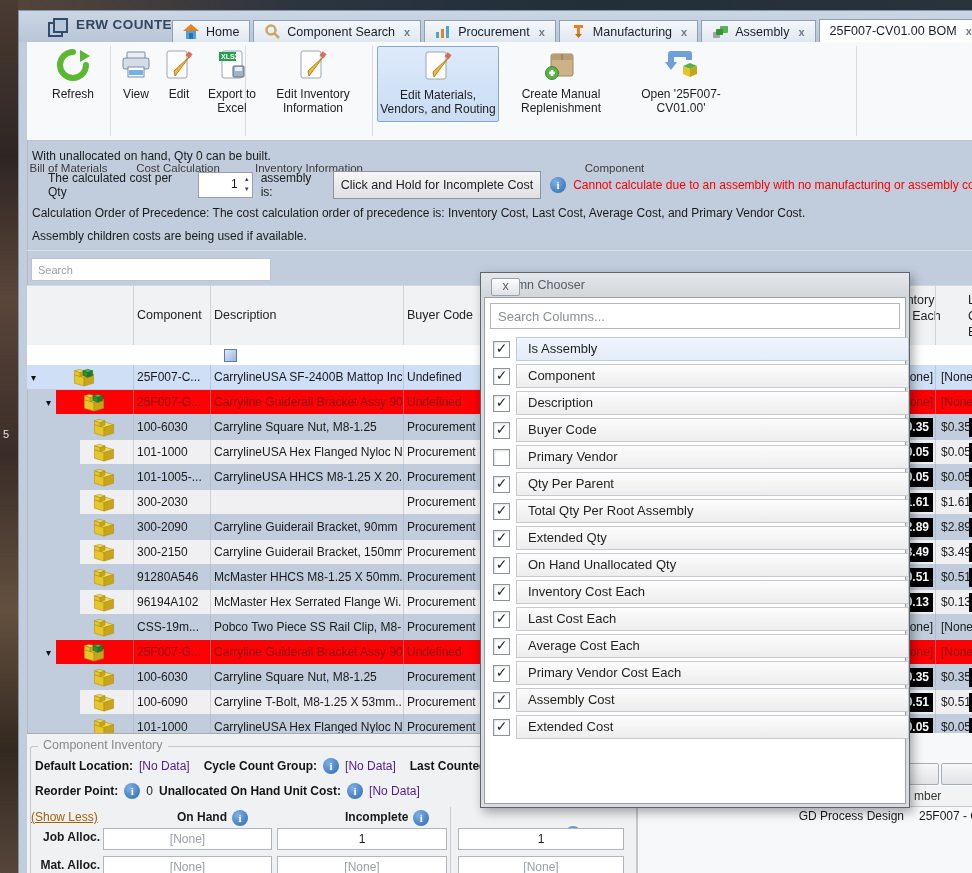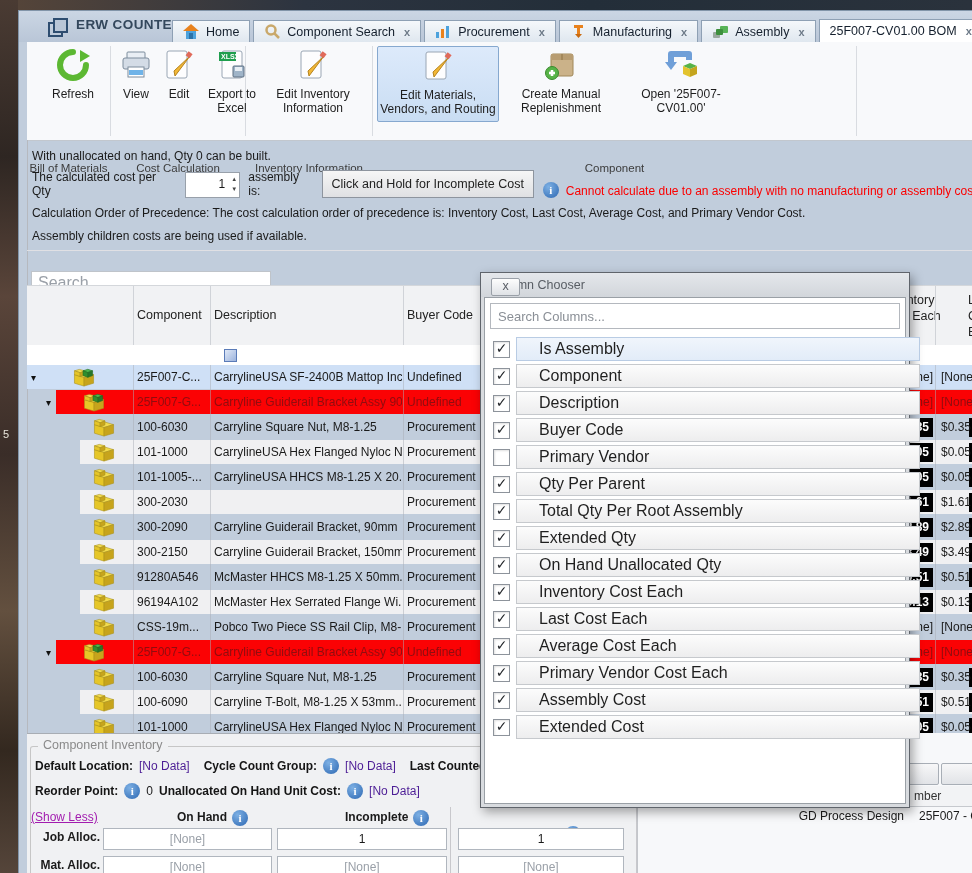--- a/index.html
+++ b/index.html
@@ -29,35 +29,35 @@
   
   #ribbon{left:27px;top:42px;width:945px;height:98px;background:#f8f9fb;border-bottom:1px solid #c2c7ce;}
   .rib-sep{position:absolute;top:4px;height:90px;width:1px;background:#d9dce1;}
   .rib-label{position:absolute;top:120px;height:17px;font-size:11.5px;color:#3c3c3c;text-align:center;}
   .rib-btn{position:absolute;top:4px;height:74px;display:flex;flex-direction:column;align-items:center;justify-content:flex-start;text-align:center;}
   .rib-btn .ric{height:36px;margin-top:2px;}
   .rib-btn .rlb{font-size:12px;color:#1e1e1e;line-height:14px;margin-top:3px;}
   .rib-btn.hl{background:linear-gradient(180deg,#ddeafb,#c9ddf3);border:1px solid #86a8cf;border-radius:2px;}
   
   #info-line1{left:32px;top:149px;}
-  #cost-row{left:32px;top:171px;height:27px;display:flex;align-items:flex-end;}
+  #cost-row{left:48px;top:171px;height:27px;display:flex;align-items:center;}
   #qty-spinner{position:relative;width:54px;height:24px;border:1px solid #98a0aa;background:#fff;margin:0 8px;}
   #qty-spinner .val{position:absolute;right:14px;top:4px;}
   #qty-spinner .arrows{position:absolute;right:2px;top:1px;font-size:6px;color:#444;line-height:10px;text-align:center;}
   #hold-btn{width:212px;height:26px;margin-left:8px;border:1px solid #8d949e;background:linear-gradient(180deg,#f6f6f6,#dfe0e3);
     display:flex;align-items:center;justify-content:center;font-size:12.5px;color:#222;}
   .info-i{display:inline-flex;width:16px;height:16px;border-radius:50%;background:radial-gradient(circle at 35% 30%,#7db0e4,#2c67b2);
     color:#fff;font-size:11px;font-weight:bold;align-items:center;justify-content:center;font-family:"Liberation Serif",serif;flex:none;}
   #warn-text{color:#fb0000;margin-left:7px;white-space:nowrap;overflow:hidden;width:410px;}
   #info-line3{left:32px;top:206px;}
   #info-line4{left:32px;top:229px;}
   .hline{position:absolute;height:1px;background:#e0e0e4;}
   .vline27{left:27px;top:140px;width:1px;height:733px;background:#b6b9bf;}
   
-  #search-input{left:31px;top:271px;width:226px;height:21px;border:1px solid #bfc4ca;padding:0 6px;font-size:16px;color:#333;
+  #search-input{left:31px;top:258px;width:226px;height:21px;border:1px solid #bfc4ca;padding:0 6px;font-size:11px;color:#333;
     font-family:"Liberation Sans",sans-serif;}
   #search-input::placeholder{color:#9aa0a8;}
   
   #grid-header{left:27px;top:285px;width:945px;height:60px;background:#f1f2f4;border-top:1px solid #d4d7db;border-bottom:1px solid #c9ccd2;}
   .gh{position:absolute;font-size:12.5px;color:#222;}
   #gh-c4{left:856px;top:6px;width:72px;line-height:16px;}
   #gh-c5{left:941px;top:6px;width:36px;line-height:16px;}
   .gh-vline{position:absolute;top:0;width:1px;height:60px;background:#d0d3d8;}
   #filter-row{left:27px;top:345px;width:945px;height:20px;background:#fff;border-bottom:1px solid #e2e3e7;}
   #filter-icon{position:absolute;left:197px;top:4px;width:11px;height:11px;border:1px solid #5a7bb8;
@@ -81,21 +81,21 @@
     margin-top:3px;padding:0 4px;font-size:12px;}
   .sliver{position:absolute;left:969px;top:3px;width:3px;height:19px;background:#000;}
   .grid-vline{position:absolute;top:365px;width:1px;height:368px;background:rgba(170,173,182,.5);}
   
   #bottom-panel{left:27px;top:733px;width:945px;height:140px;background:#f0f1f3;border-top:1px solid #a8adb4;}
   #ci-box{position:absolute;left:3px;top:12px;width:606px;height:128px;border:1px solid #c6c6c6;border-bottom:none;border-radius:3px 3px 0 0;}
   #ci-title{position:absolute;left:11px;top:4px;background:#f0f1f3;padding:0 5px;color:#8a8a8a;font-size:12.5px;}
   .ci-line{position:absolute;display:flex;align-items:center;gap:6px;white-space:nowrap;}
   .b{font-weight:bold;color:#151515;}
   .nodata{color:#4c1d95;}
-  #show-less{color:#a21caf;text-decoration:underline;}
+  #show-less{color:#a16207;text-decoration:underline;}
   .col-head{position:absolute;font-weight:bold;display:flex;align-items:flex-start;gap:5px;}
   .inv-label{position:absolute;width:70px;text-align:right;font-weight:bold;}
   .inv-box{position:absolute;height:20px;border:1px solid #b0b6be;background:#fff;text-align:center;line-height:20px;overflow:hidden;}
   .bp-vline{position:absolute;top:73px;width:1px;height:67px;background:#c8c8cc;}
   
   #right-panel{left:637px;top:733px;width:335px;height:140px;background:#f7f8fa;border-left:1px solid #c3c6cb;}
   .rp-btn{position:absolute;top:30px;width:32px;height:20px;border:1px solid #a8aeb6;border-radius:2px;
     background:linear-gradient(180deg,#f7f7f8,#e1e3e7);}
   #rp-header{position:absolute;left:0;top:53px;width:335px;height:20px;background:#f2f3f5;border-bottom:1px solid #c6c9ce;}
   #rp-header span{position:absolute;left:276px;top:3px;color:#333;}
@@ -110,21 +110,21 @@
     background:linear-gradient(180deg,#fdfdfd,#dfe2e6);text-align:center;line-height:14px;font-size:10px;color:#444;}
   #dlg-body{position:absolute;left:3px;top:24px;width:420px;height:505px;background:#fff;border:1px solid #9aa0a6;}
   #dlg-search{position:absolute;left:5px;top:5px;width:394px;height:24px;border:1px solid #b4b8be;padding:0 7px;
     font-size:13px;color:#333;font-family:"Liberation Sans",sans-serif;}
   #dlg-search::placeholder{color:#8a8f96;}
   #chooser-items{position:absolute;left:0;top:39px;width:418px;}
   .ch-item{position:absolute;left:0;width:418px;height:24px;}
   .cbx{position:absolute;left:8px;top:4px;width:15px;height:15px;border:1px solid #8d939b;background:#fff;
     box-shadow:inset 1px 1px 2px rgba(0,0,0,.12);text-align:center;line-height:13px;font-size:14px;font-weight:bold;color:#25282c;}
   .ch-box{position:absolute;left:31px;top:0;width:380px;height:22px;border:1px solid #c6c9cd;
-    background:linear-gradient(180deg,#fcfcfc,#ededee);line-height:22px;padding-left:22px;font-size:16px;color:#1f1f1f;}
+    background:linear-gradient(180deg,#fcfcfc,#ededee);line-height:22px;padding-left:11px;font-size:13px;color:#1f1f1f;}
   .ch-item.selbox .ch-box{background:linear-gradient(180deg,#f0f5fc,#e2ecf8);border-color:#b9cce4;}
 </style>
 </head>
 <body>
 
 <div id="screen">
 
   <div class="abs" id="desktop-left"></div>
   <div class="abs" id="desktop-top"></div>
   <div class="abs" id="desktop-num">5</div>

